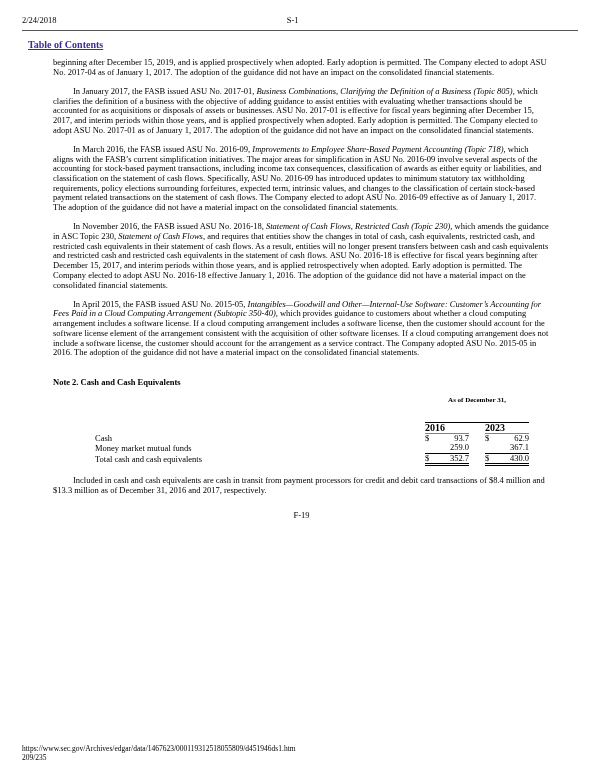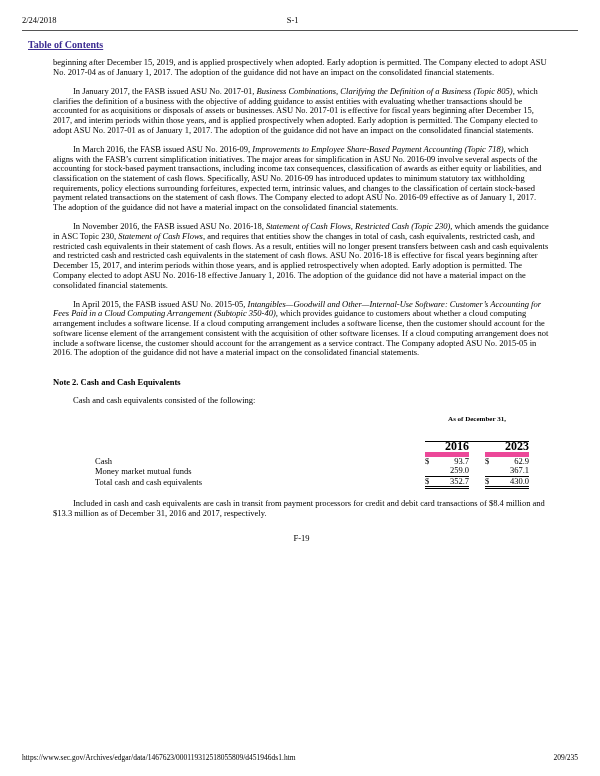--- a/index.html
+++ b/index.html
@@ -47,31 +47,32 @@
   td { font-size:8.5px; line-height:9.5px; vertical-align:bottom; white-space:nowrap; }
   td.lbl { width:330px; padding-right:8px; }
   td.cur { width:8px;  text-align:left; }
   td.num { width:36px; text-align:right; }
   td.gap { width:16px; }
   td.span-head {
     font-weight:bold; font-size:7px; text-align:center;
     border-bottom:1px solid #000; padding-bottom:17px;
   }
   td.yr {
-    font-weight:bold; font-size:12px; text-align:right;
-    border-bottom:5px solid #ec4899;
+    font-weight:bold; font-size:10px; text-align:left;
+    border-bottom:1px solid #ec4899;
   }
   tr.subtotal td.cur, tr.subtotal td.num { border-bottom:1px solid #000; }
   tr.total td.cur, tr.total td.num { border-bottom:3px double #000; }
   
   .pagenum { text-align:center; font-size:8.5px; margin-top:15px; }
   .ftr {
     position:absolute; left:22px; right:22px; bottom:14px;
     display:flex; justify-content:space-between;
     font-size:7.5px;
+    flex-direction:column;
   }
 </style>
 </head>
 <body>
 
 <div class="page">
 
   <div class="hdr">
     <span class="c1">2/24/2018</span>
     <span class="c2">S-1</span>
@@ -86,21 +87,20 @@
     <div>
         <p class="para"><span>beginning after December 15, 2019, and is applied prospectively when adopted. Early adoption is permitted. The Company elected to adopt ASU No. 2017-04 as of January 1, 2017. The adoption of the guidance did not have an impact on the consolidated financial statements.</span></p>
         <p class="para indent"><span>In January 2017, the FASB issued ASU No. 2017-01, </span><span class="it">Business Combinations, Clarifying the Definition of a Business (Topic 805)</span><span>, which clarifies the definition of a business with the objective of adding guidance to assist entities with evaluating whether transactions should be accounted for as acquisitions or disposals of assets or businesses. ASU No. 2017-01 is effective for fiscal years beginning after December 15, 2017, and interim periods within those years, and is applied prospectively when adopted. Early adoption is permitted. The Company elected to adopt ASU No. 2017-01 as of January 1, 2017. The adoption of the guidance did not have an impact on the consolidated financial statements.</span></p>
         <p class="para indent"><span>In March 2016, the FASB issued ASU No. 2016-09, </span><span class="it">Improvements to Employee Share-Based Payment Accounting (Topic 718)</span><span>, which aligns with the FASB’s current simplification initiatives. The major areas for simplification in ASU No. 2016-09 involve several aspects of the accounting for stock-based payment transactions, including income tax consequences, classification of awards as either equity or liabilities, and classification on the statement of cash flows. Specifically, ASU No. 2016-09 has introduced updates to minimum statutory tax withholding requirements, policy elections surrounding forfeitures, expected term, intrinsic values, and changes to the classification of certain stock-based payment related transactions on the statement of cash flows. The Company elected to adopt ASU No. 2016-09 effective as of January 1, 2017. The adoption of the guidance did not have a material impact on the consolidated financial statements.</span></p>
         <p class="para indent"><span>In November 2016, the FASB issued ASU No. 2016-18, </span><span class="it">Statement of Cash Flows, Restricted Cash (Topic 230)</span><span>, which amends the guidance in ASC Topic 230, </span><span class="it">Statement of Cash Flows</span><span>, and requires that entities show the changes in total of cash, cash equivalents, restricted cash, and restricted cash equivalents in their statement of cash flows. As a result, entities will no longer present transfers between cash and cash equivalents and restricted cash and restricted cash equivalents in the statement of cash flows. ASU No. 2016-18 is effective for fiscal years beginning after December 15, 2017, and interim periods within those years, and is applied retrospectively when adopted. Early adoption is permitted. The Company elected to adopt ASU No. 2016-18 effective January 1, 2016. The adoption of the guidance did not have a material impact on the consolidated financial statements.</span></p>
         <p class="para indent"><span>In April 2015, the FASB issued ASU No. 2015-05, </span><span class="it">Intangibles—Goodwill and Other—Internal-Use Software: Customer’s Accounting for Fees Paid in a Cloud Computing Arrangement (Subtopic 350-40)</span><span>, which provides guidance to customers about whether a cloud computing arrangement includes a software license. If a cloud computing arrangement includes a software license, then the customer should account for the software license element of the arrangement consistent with the acquisition of other software licenses. If a cloud computing arrangement does not include a software license, the customer should account for the arrangement as a service contract. The Company adopted ASU No. 2015-05 in 2016. The adoption of the guidance did not have a material impact on the consolidated financial statements.</span></p>
       </div>
 
     <div class="note-head">Note 2. Cash and Cash Equivalents</div>
 
-    <p class="para indent">Cash and cash equivalents consisted of the following:</p>
 
     <div class="fin-table">
       <table>
         <tbody>
             <tr>
           <td class="lbl"></td>
           <td class="span-head" colspan="5">As of December 31,</td>
         </tr>
         <tr>
           <td class="lbl"></td>

